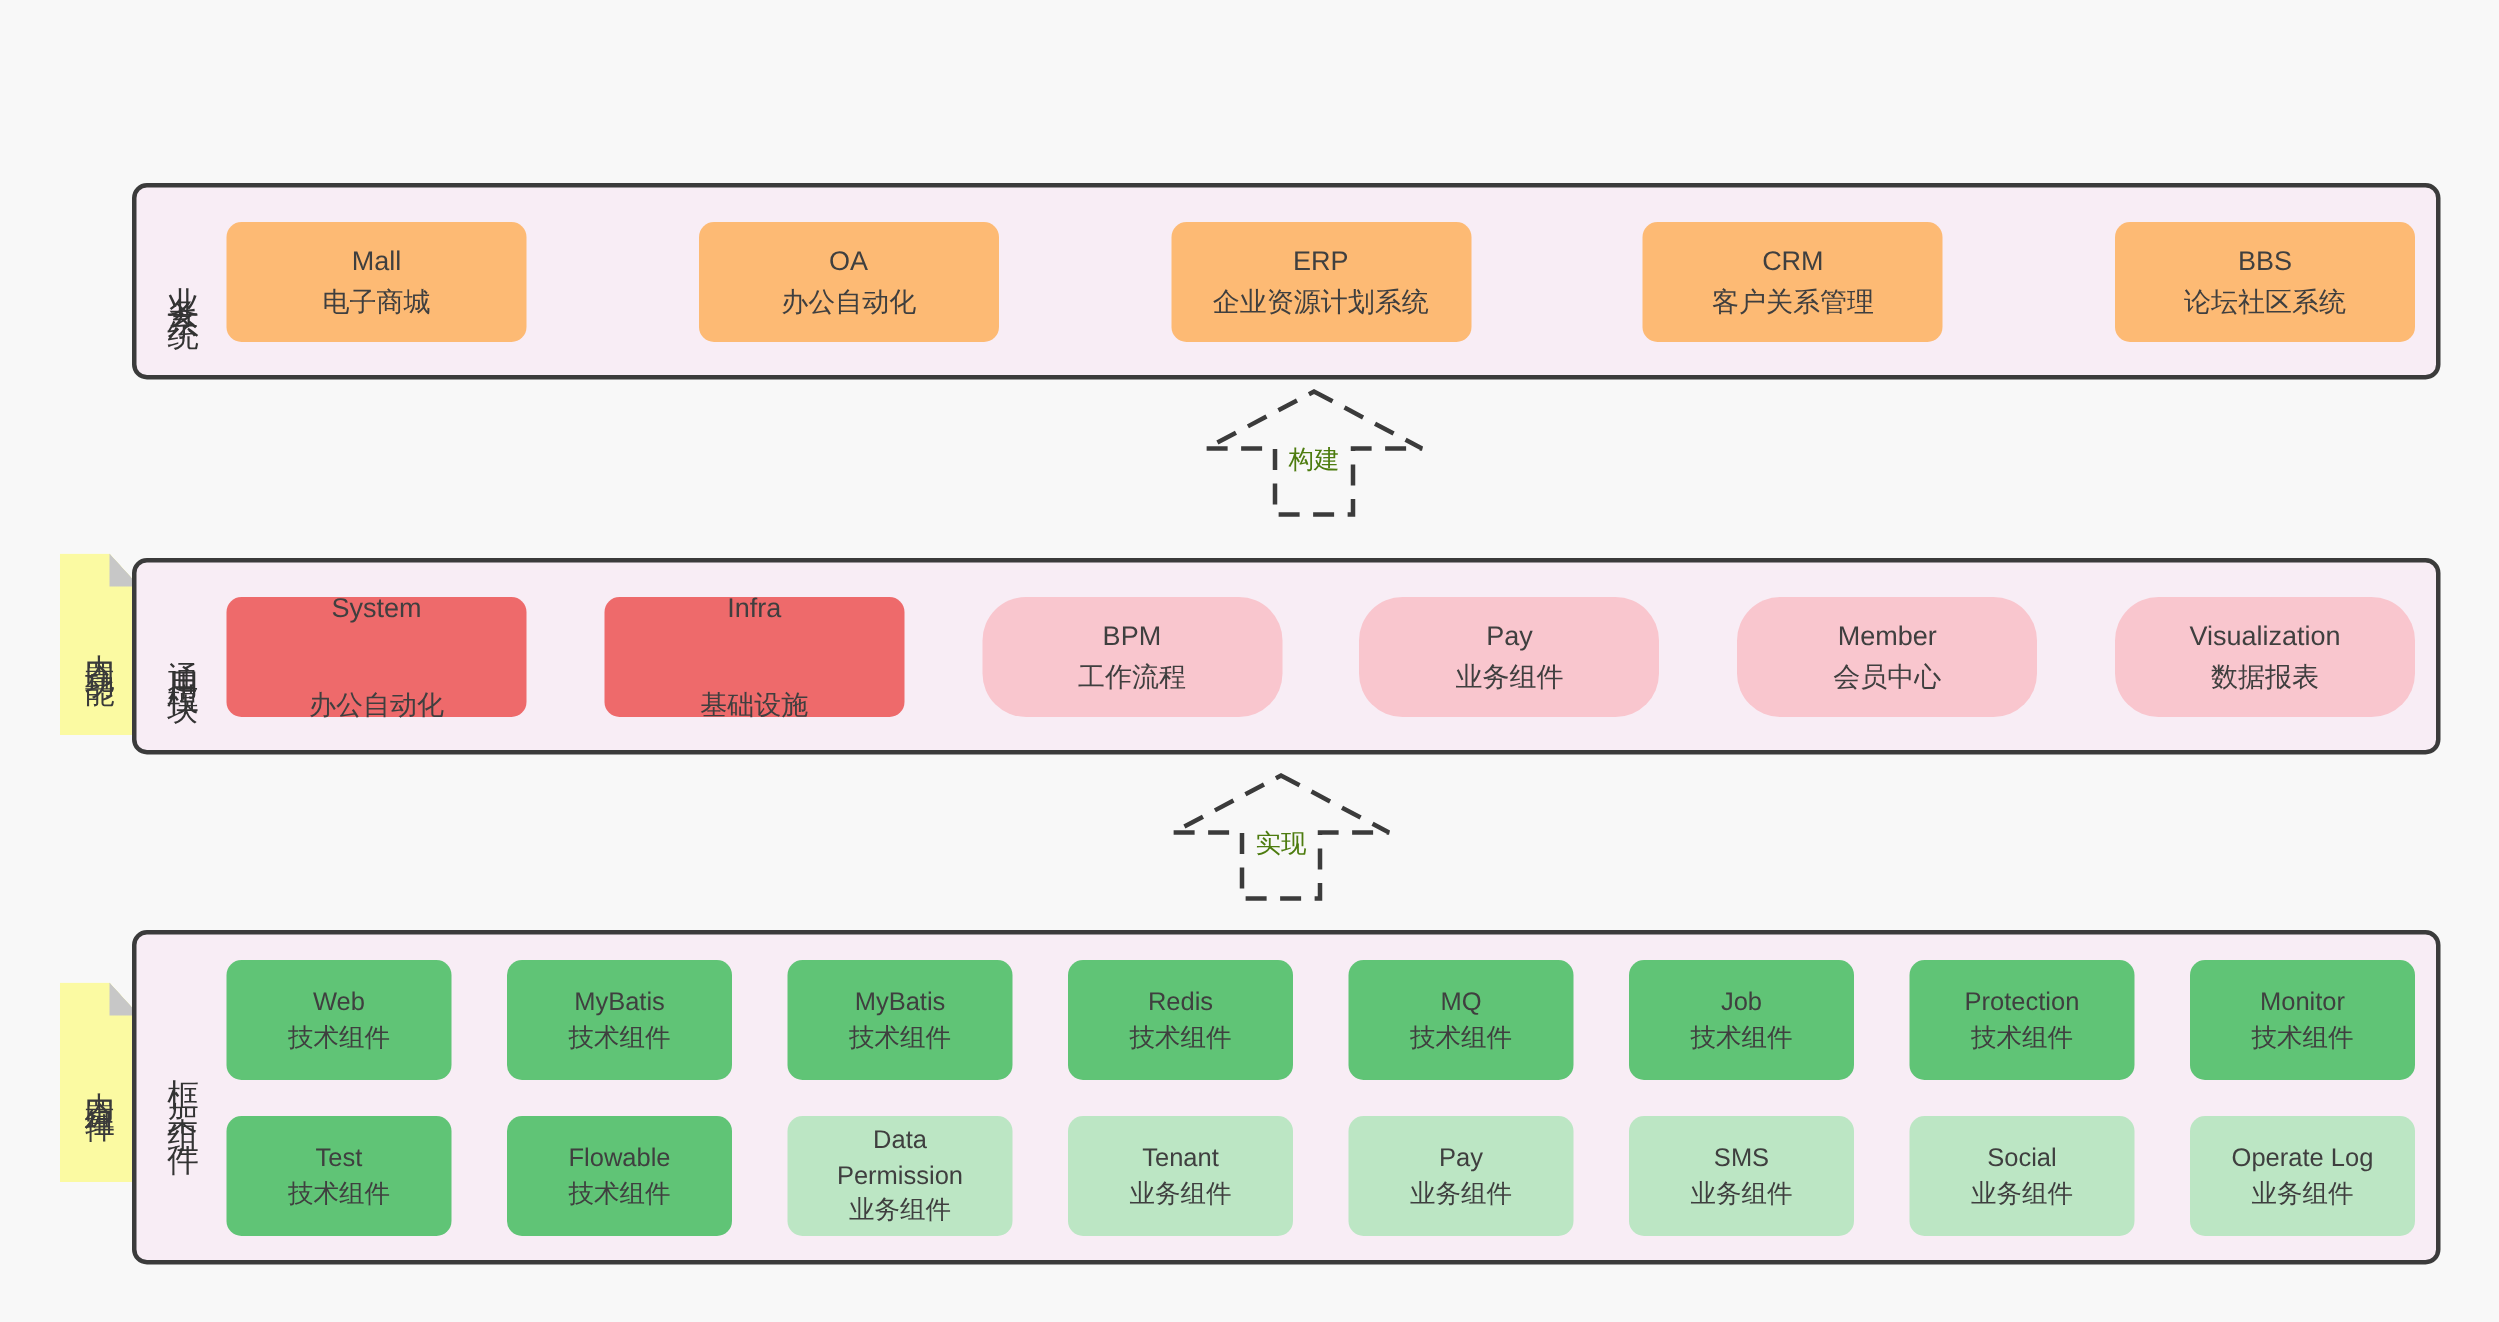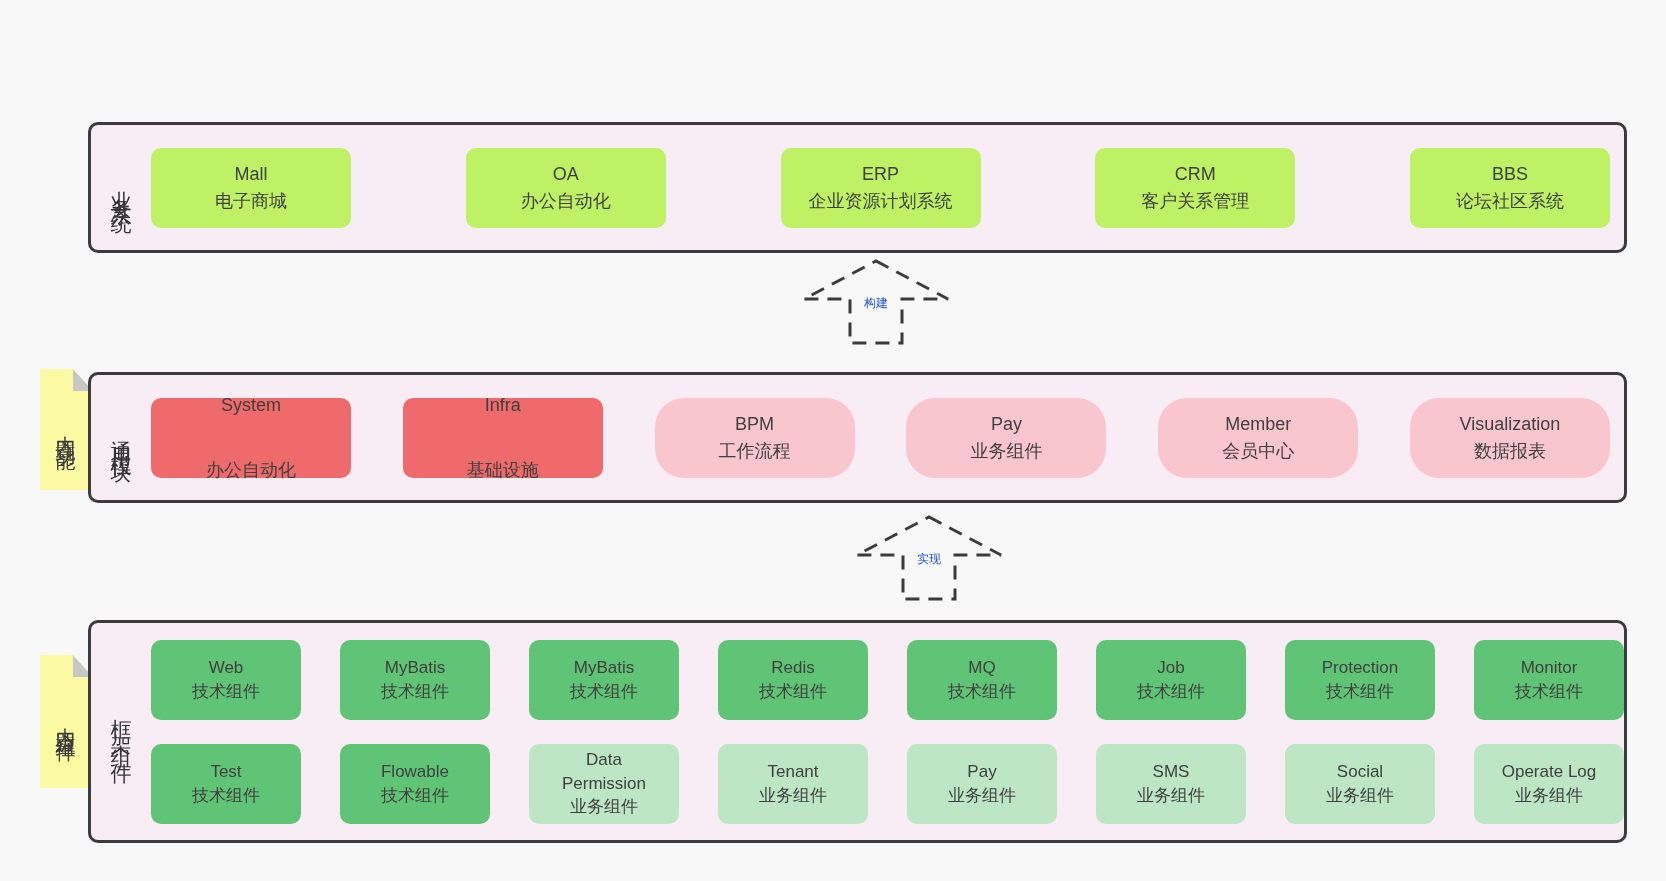--- a/index.html
+++ b/index.html
@@ -24,33 +24,33 @@
 
   .vlabel{
     width:60px;flex:0 0 60px;
     display:flex;align-items:center;justify-content:center;
     writing-mode:vertical-lr;text-orientation:upright;
     font-size:21px;letter-spacing:7px;color:#333;
   }
   .vlabel.tall{letter-spacing:15px;}
 
   .content{flex:1;display:flex;align-items:center;justify-content:space-between;padding-right:14px;}
-  .content-col{flex:1;display:flex;flex-direction:column;justify-content:center;gap:24px;}
+  .content-col{flex:1;display:flex;flex-direction:column;justify-content:center;gap:24px;padding-right:14px;}
   .row8{display:flex;justify-content:space-between;}
 
   
   .box{
     box-sizing:border-box;border-radius:10px;
     display:flex;flex-direction:column;align-items:center;justify-content:center;
     text-align:center;height:80px;
   }
   .content>.box{width:200px;font-size:18px;line-height:1.5;}
   .row8 .box{width:150px;font-size:17px;line-height:1.4;}
   .box .bname{white-space:pre-line;}
-  .blue{background:#bef264;}
+  .blue{background:#fdba74;}
   .red{background:#ee6a6b;gap:38px;}
   .pink{background:#f9c6ce;border-radius:29px;}
   .gdark{background:#60c476;}
   .glight{background:#bce6c4;}
 
   
   .note{
     position:absolute;left:40px;width:53px;z-index:1;
     background:#fbfaa2;
     display:flex;align-items:center;justify-content:center;
@@ -61,25 +61,25 @@
   .note::after{
     content:'';position:absolute;top:0;right:0;width:20px;height:22px;
     background:linear-gradient(to bottom left,rgba(0,0,0,0) 49.5%,#c7c7c7 50%);
   }
   #note-modules{top:369px;height:121px;}
   #note-components{top:655px;height:133px;}
 
   
   .arrow{position:absolute;width:150px;height:88px;z-index:3;}
   #arrow-build{left:801px;top:258px;}
-  #arrow-implement{left:854px;top:514px;}
+  #arrow-implement{left:779px;top:514px;}
   .arrow svg{display:block;}
   .arrow-label{
     position:absolute;left:50%;top:36px;transform:translateX(-50%);
-    background:#f8f8f8;padding:1px 3px;font-size:12px;color:#1d4ed8;white-space:nowrap;
+    background:#f8f8f8;padding:1px 3px;font-size:17px;color:#4d7c0f;white-space:nowrap;
   }
 </style>
 </head>
 <body>
 
 <div class="canvas">
 
   <div class="note" id="note-modules">内置功能</div>
   <div class="note" id="note-components">内置组件</div>
 

